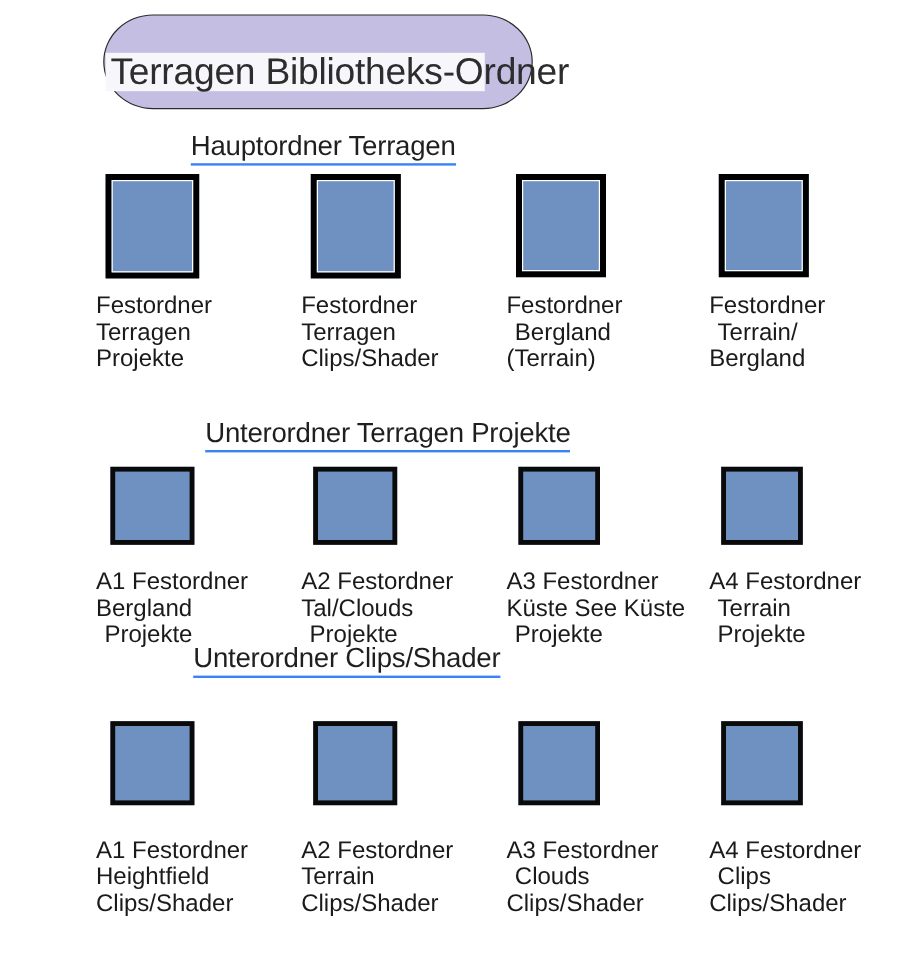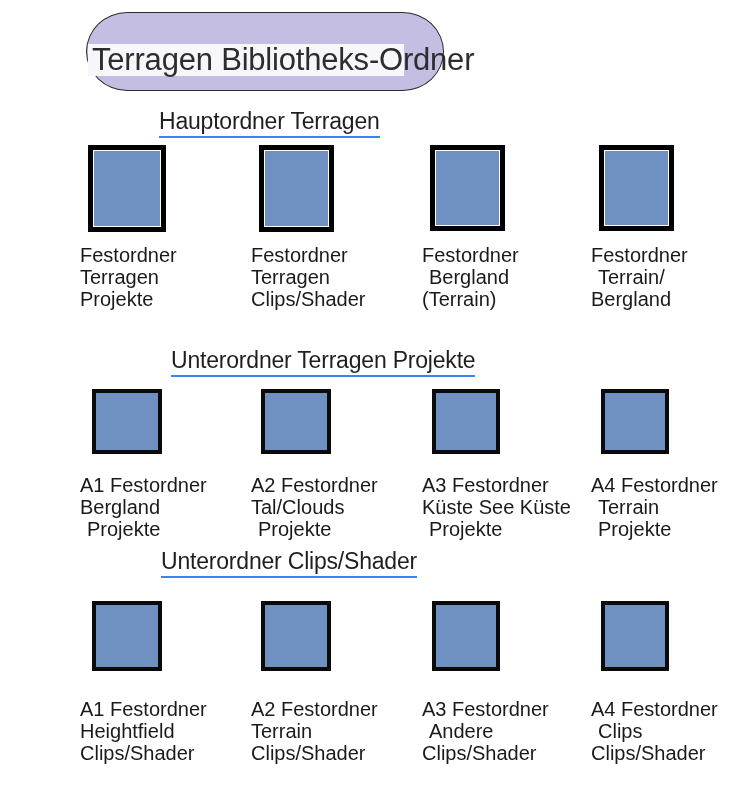--- a/index.html
+++ b/index.html
@@ -57,21 +57,21 @@
     font-size: 23px;
     font-weight: 400;
     color: #1f1f1f;
     white-space: nowrap;
     letter-spacing: -0.2px;
     border-bottom: 2px solid #3b82f6;
     padding-bottom: 1px;
   }
   .section-heading.s1 { left: 159px; top: 108px; }
   .section-heading.s2 { left: 171px; top: 347px; }
-  .section-heading.s3 { left: 161px; top: 548px; }
+  .section-heading.s3 { left: 161px; top: 535px; }
 
   
   .folder-square {
     position: absolute;
     background: #6e91c2;
     box-sizing: border-box;
   }
   .folder-square.thick {
     border: 5px solid #000000;
     outline: 0;
@@ -209,20 +209,20 @@
   <span class="cl">Heightfield</span>
   <span class="cl">Clips/Shader</span>
 </div>
 <div class="caption cap-r3c2">
   <span class="cl">A2 Festordner</span>
   <span class="cl">Terrain</span>
   <span class="cl">Clips/Shader</span>
 </div>
 <div class="caption cap-r3c3">
   <span class="cl">A3 Festordner</span>
-  <span class="cl indent">Andere</span>
+  <span class="cl indent">Clouds</span>
   <span class="cl">Clips/Shader</span>
 </div>
 <div class="caption cap-r3c4">
   <span class="cl">A4 Festordner</span>
   <span class="cl indent">Clips</span>
   <span class="cl">Clips/Shader</span>
 </div>
 
 </body></html>

